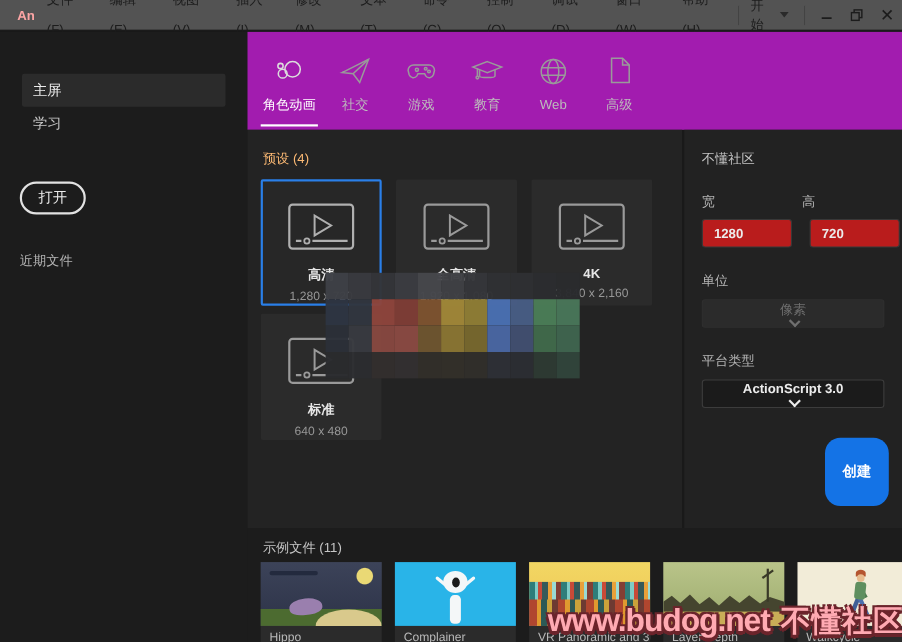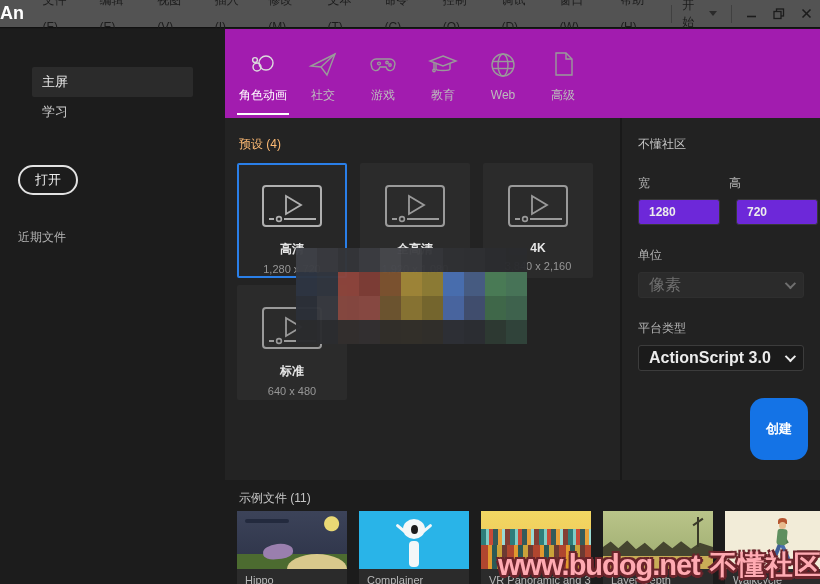--- a/index.html
+++ b/index.html
@@ -7,34 +7,34 @@
   body {
     font-family: "Liberation Sans", "DejaVu Sans", sans-serif;
     background:#191919; color:#cfcfcf; position:relative;
     -webkit-font-smoothing: antialiased;
   }
   .app { position:absolute; inset:0; }
 
   
   .titlebar { position:absolute; left:0; top:0; width:820px; height:28px;
     background:#535353; display:flex; align-items:center; border-bottom:1px solid #111; }
-  .an-logo { width:34px; text-align:left; font-weight:bold; font-size:18px; color:#ffffff; }
+  .an-logo { width:34px; text-align:right; font-weight:bold; font-size:12px; color:#fca5a5; }
   .menubar { display:flex; align-items:center; height:100%; }
   .menu-item { font-size:12px; color:#1c1c1c; padding:0 11px; line-height:27px; cursor:default; }
   .menu-sep { width:1px; height:18px; background:#6a6a6a; border-right:1px solid #404040; margin-left:4px; }
   .tb-right { margin-left:auto; display:flex; align-items:center; height:100%; }
   .start-btn { display:flex; align-items:center; gap:6px; font-size:12px; color:#1c1c1c; padding:0 10px; height:100%; }
   .caret-down { width:0; height:0; border-left:4px solid transparent; border-right:4px solid transparent; border-top:5px solid #2a2a2a; }
   .win-sep { width:1px; height:18px; background:#6a6a6a; border-right:1px solid #404040; margin:0 6px 0 4px; }
   .win-btn { width:30px; height:100%; display:flex; align-items:center; justify-content:center; }
   .win-btn svg { display:block; }
 
   
   .sidebar { position:absolute; left:0; top:29px; width:225px; bottom:0; background:#1c1c1c; }
-  .side-item { margin:0 32px; padding:6px 10px; font-size:13px; color:#c8c8c8; border-radius:2px; }
+  .side-item { margin:0 20px; padding:6px 10px; font-size:13px; color:#c8c8c8; border-radius:2px; }
   .side-item.first { margin-top:38px; }
   .side-item.selected { background:#2b2b2b; color:#ececec; }
   .open-btn { margin:38px 0 0 18px; display:inline-block; border:2px solid #e2e2e2; border-radius:15px;
     color:#ececec; font-size:13px; padding:4px 15px; background:transparent; cursor:pointer; }
   .recent-label { margin:34px 0 0 18px; font-size:12px; color:#b4b4b4; }
 
   
   .tabstrip { position:absolute; left:225px; top:29px; width:595px; height:89px; background:#a21caf;
     display:flex; align-items:center; padding:14px 0 0 8px; }
   .tab { width:60px; margin-right:0; display:flex; flex-direction:column; align-items:center; cursor:pointer; }
@@ -63,26 +63,26 @@
   .mrow { display:flex; }
   .mcell { width:21px; height:24px; }
 
   
   .details { position:absolute; left:622px; top:118px; width:198px; height:362px; background:#222222; }
   .dheader { font-size:12px; color:#c6c6c6; padding:18px 0 0 16px; }
   .dim-labels { display:flex; margin:22px 16px 0; }
   .dim-labels .dl { width:82px; font-size:12px; color:#b4b4b4; }
   .dim-labels .dl + .dl { margin-left:16px; }
   .dim-inputs { display:flex; margin:7px 16px 0; }
-  .num-input { width:82px; height:26px; background:#6d28d9; border:1px solid #383838; border-radius:3px;
+  .num-input { width:82px; height:26px; background:#b91c1c; border:1px solid #383838; border-radius:3px;
     color:#ececec; font-size:12px; font-weight:bold; padding:0 10px; font-family:"Liberation Sans",sans-serif; }
   .num-input + .num-input { margin-left:16px; }
   .field-label { margin:22px 16px 0; font-size:12px; color:#b4b4b4; }
   .select { margin:8px 16px 0; height:26px; border-radius:3px; display:flex; align-items:center;
-    justify-content:space-between; padding:0 10px; font-size:16px; cursor:pointer; }
+    justify-content:space-between; padding:0 10px; font-size:12px; cursor:pointer;flex-direction:column; }
   .select.disabled { background:#2b2b2b; color:#6f6f6f; border:1px solid #2f2f2f; cursor:default; }
   .select.enabled { background:#1b1b1b; color:#ececec; border:1px solid #3c3c3c; font-weight:bold; }
   .chev { width:8px; height:8px; border-right:2px solid currentColor; border-bottom:2px solid currentColor;
     transform:rotate(45deg) translateY(-2px); }
   .create-btn { position:absolute; right:12px; bottom:20px; background:#1473e6; color:#fff; border:none;
     border-radius:14px; font-size:13px; font-weight:bold; padding:22px 16px; cursor:pointer;
     font-family:"Liberation Sans",sans-serif; }
 
   
   .samples { position:absolute; left:225px; top:480px; width:595px; height:104px; background:#1c1c1c; }

